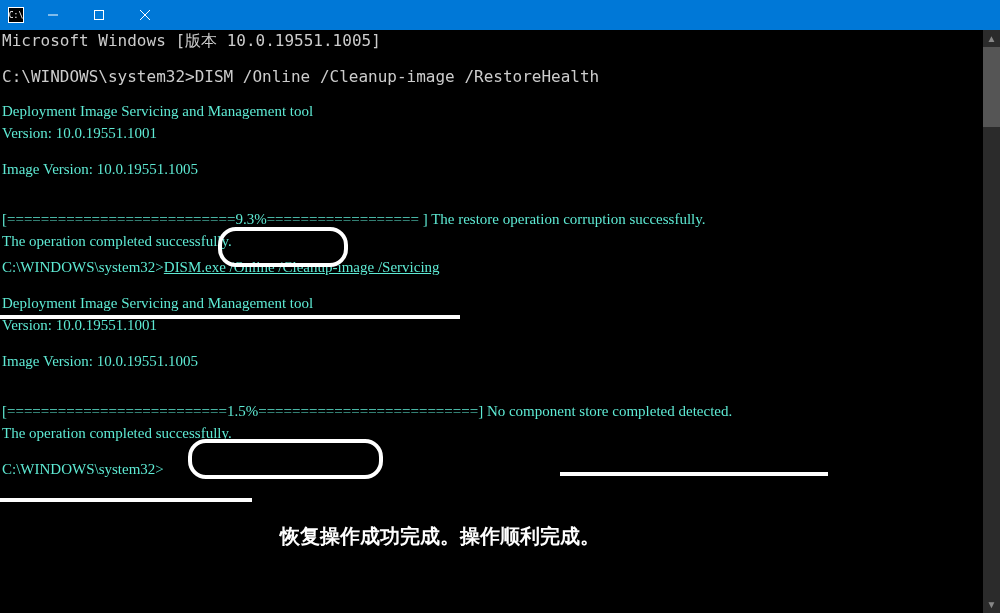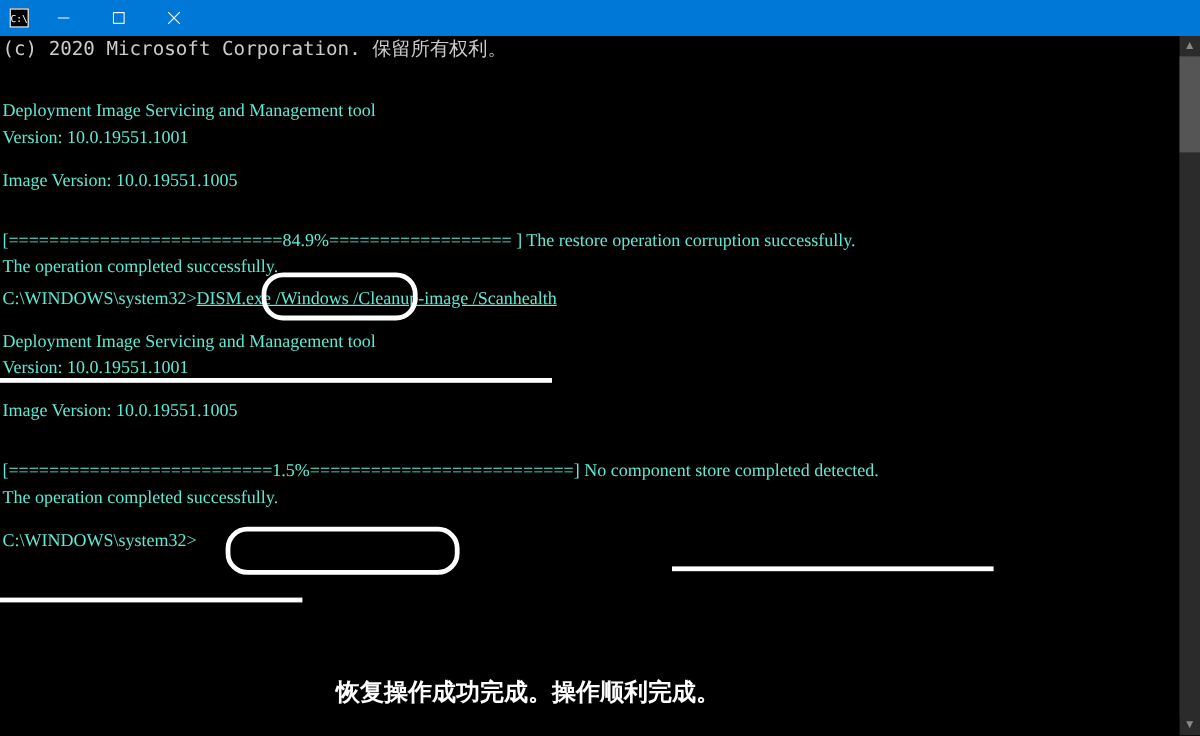--- a/index.html
+++ b/index.html
@@ -78,21 +78,20 @@
     
     .anno-box { position: absolute; border: 4px solid #fff; border-radius: 18px; pointer-events: none; }
     .anno-underline { position: absolute; height: 4px; background: #fefefe; pointer-events: none; }
     .overlay-text {
       position: absolute;
       color: #fefefe;
       font-family: "Microsoft YaHei","SimSun",sans-serif;
       font-size: 20px;
       font-weight: bold;
       pointer-events: none;
-      margin-top: 40px;
     }
   </style>
 </head>
 <body>
 
 <div class="titlebar">
   <div class="titlebar-icon">C:\</div>
   <div class="win-buttons">
     <div class="win-btn">
       <svg width="10" height="10">
@@ -108,35 +107,36 @@
       <svg width="10" height="10">
           <line x1="0" y1="0" x2="10" y2="10"></line>
           <line x1="10" y1="0" x2="0" y2="10"></line>
         </svg>
     </div>
   </div>
 </div>
 
 <div class="terminal-wrap">
   <div class="terminal">
-    <div class="mono">(c) 2020 Microsoft Corporation. 保留所有权利。</div>
+    <div class="mono">Microsoft Windows [版本 10.0.19551.1005]</div>
     <div class="mono"> </div>
+    <div class="mono"><span>C:\WINDOWS\system32&gt;</span><span>DISM /Online /Cleanup-image /RestoreHealth</span></div>
     <div class="spacer"></div>
 
     <div class="softmono">Deployment Image Servicing and Management tool</div>
     <div class="softmono">Version: 10.0.19551.1001</div>
     <div class="spacer"></div>
     <div class="softmono">Image Version: 10.0.19551.1005</div>
     <div class="spacer"></div>
       <div class="spacer"></div>
 
-    <div class="softmono"><span>[===========================84.9%====</span><span>==============         ] The restore operation corruption successfully.</span></div>
+    <div class="softmono"><span>[===========================9.3%====</span><span>==============         ] The restore operation corruption successfully.</span></div>
     <div class="softmono">The operation completed successfully.</div>
     <div style="height:4px"></div>
-    <div class="softmono"><span>C:\WINDOWS\system32&gt;</span><span style="text-decoration:underline">DISM.exe /Windows /Cleanup-image /Scanhealth</span></div>
+    <div class="softmono"><span>C:\WINDOWS\system32&gt;</span><span style="text-decoration:underline">DISM.exe /Online /Cleanup-image /Servicing</span></div>
     <div class="spacer"></div>
 
     <div class="softmono">Deployment Image Servicing and Management tool</div>
     <div class="softmono">Version: 10.0.19551.1001</div>
     <div class="spacer"></div>
     <div class="softmono">Image Version: 10.0.19551.1005</div>
     <div class="spacer"></div>
       <div class="spacer"></div>
 
     <div class="softmono"><span>[==========================1.5%=======</span><span>===================] No component store completed detected.</span></div>

